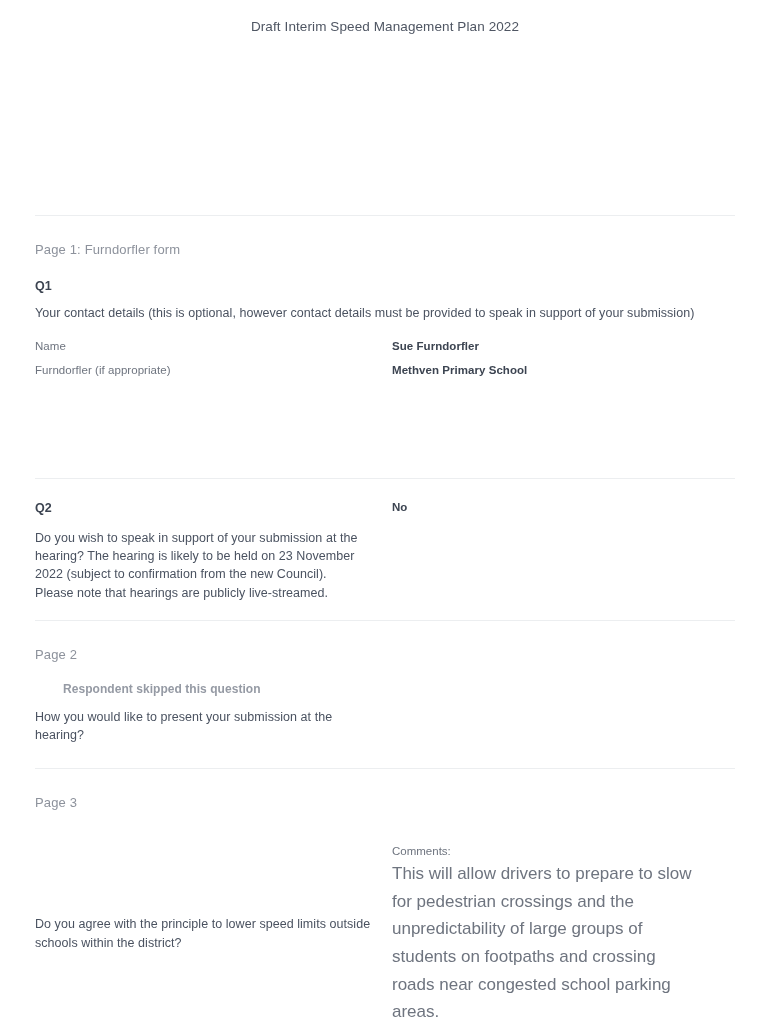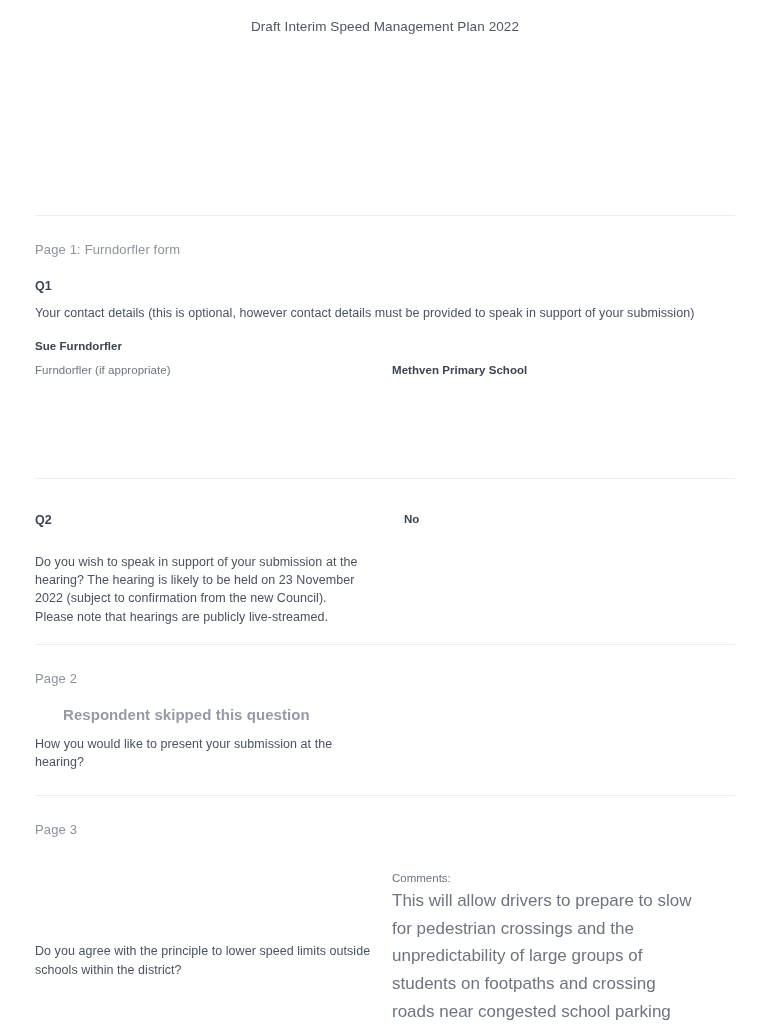--- a/index.html
+++ b/index.html
@@ -88,24 +88,24 @@
     margin: 0;
     letter-spacing: 0.05px;
   }
 
   .ans-strong {
     font-size: 11.5px;
     font-weight: bold;
     color: #3c4451;
     letter-spacing: 0.05px;
     line-height: 1.5;
-    margin: 12px;
+    margin: 0;
   }
   .ans-skipped {
-    font-size: 15px;
+    font-size: 12px;
     font-weight: bold;
     color: #959aa4;
     letter-spacing: 0.05px;
     margin: 0;
     padding-left: 28px;
   }
   .ans-label {
     font-size: 11.5px;
     font-weight: 400;
     color: #6e747f;
@@ -175,20 +175,21 @@
   <div class="section-head">Page 1: Furndorfler form</div>
 
   <div class="qblock">
     <div class="sp-q1-head"></div>
     <div class="qnum">Q1</div>
     <div class="sp-q1-text"></div>
     <div class="qtext">Your contact details (this is optional, however contact details must be provided to speak in support of your submission)</div>
     <div class="sp-q1-rows"></div>
 
     <div class="detail-row">
+      <div class="detail-label">Name</div>
       <div class="detail-value">Sue Furndorfler</div>
     </div>
 
     <div class="sp-detail-gap"></div>
 
     <div class="detail-row">
       <div class="detail-label">Furndorfler (if appropriate)</div>
       <div class="detail-value">Methven Primary School</div>
     </div>
 

